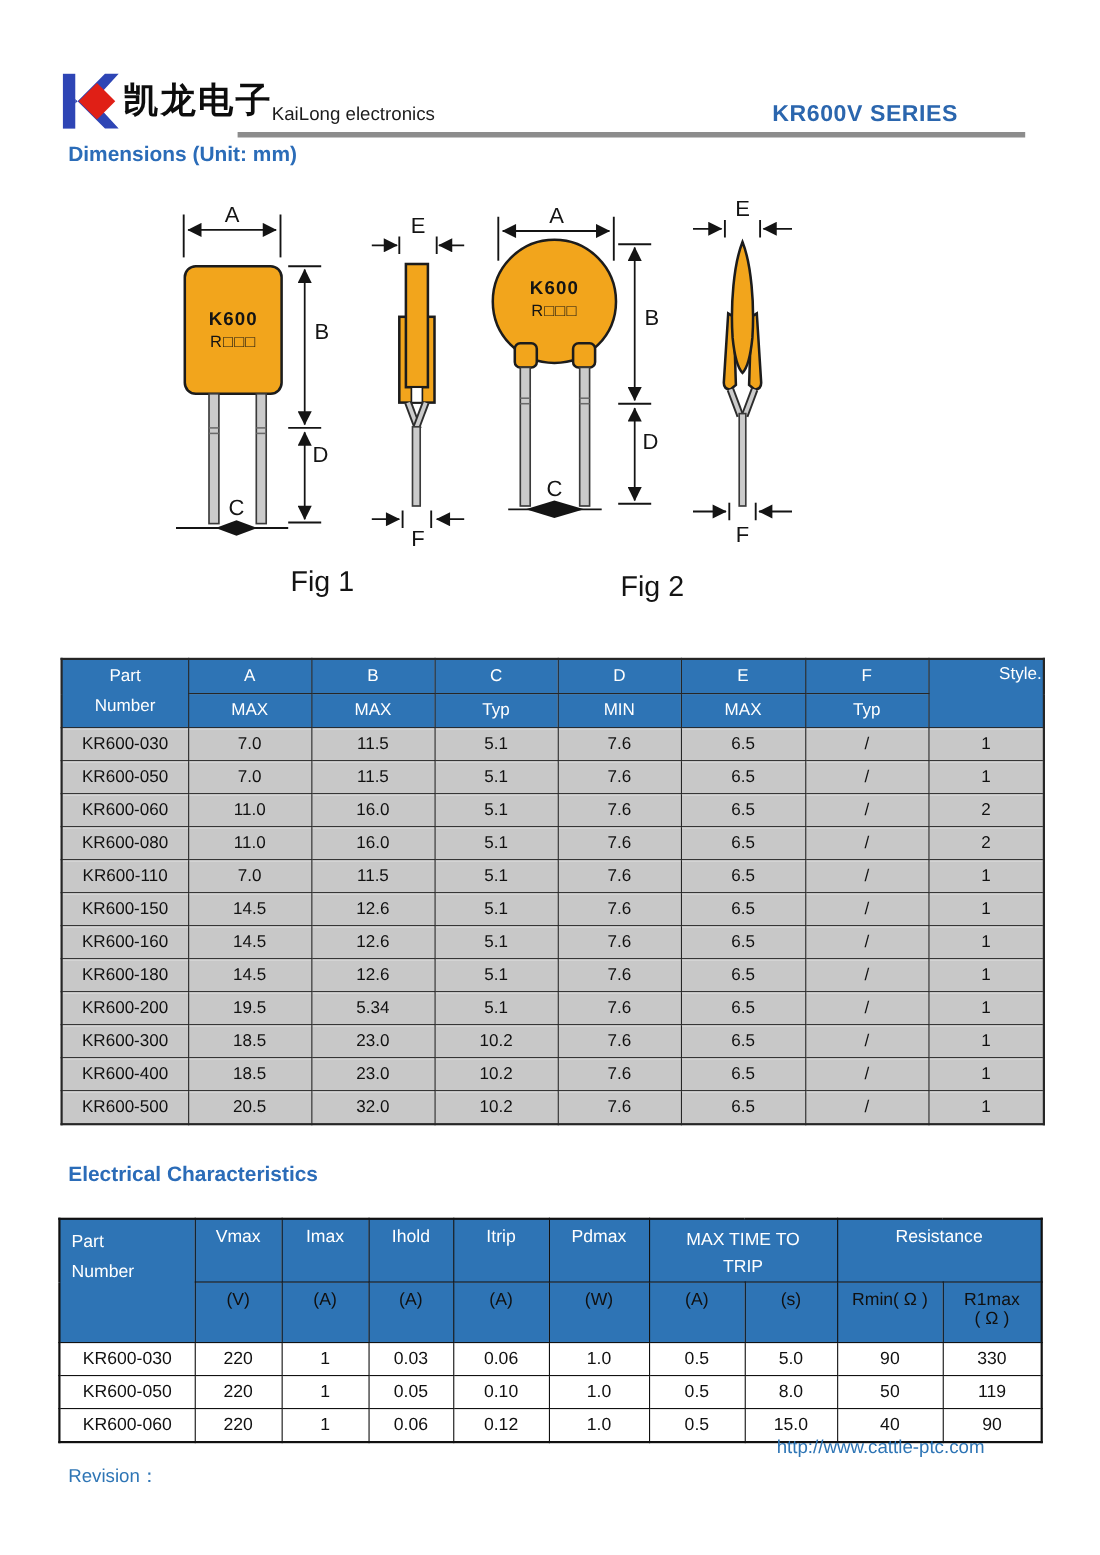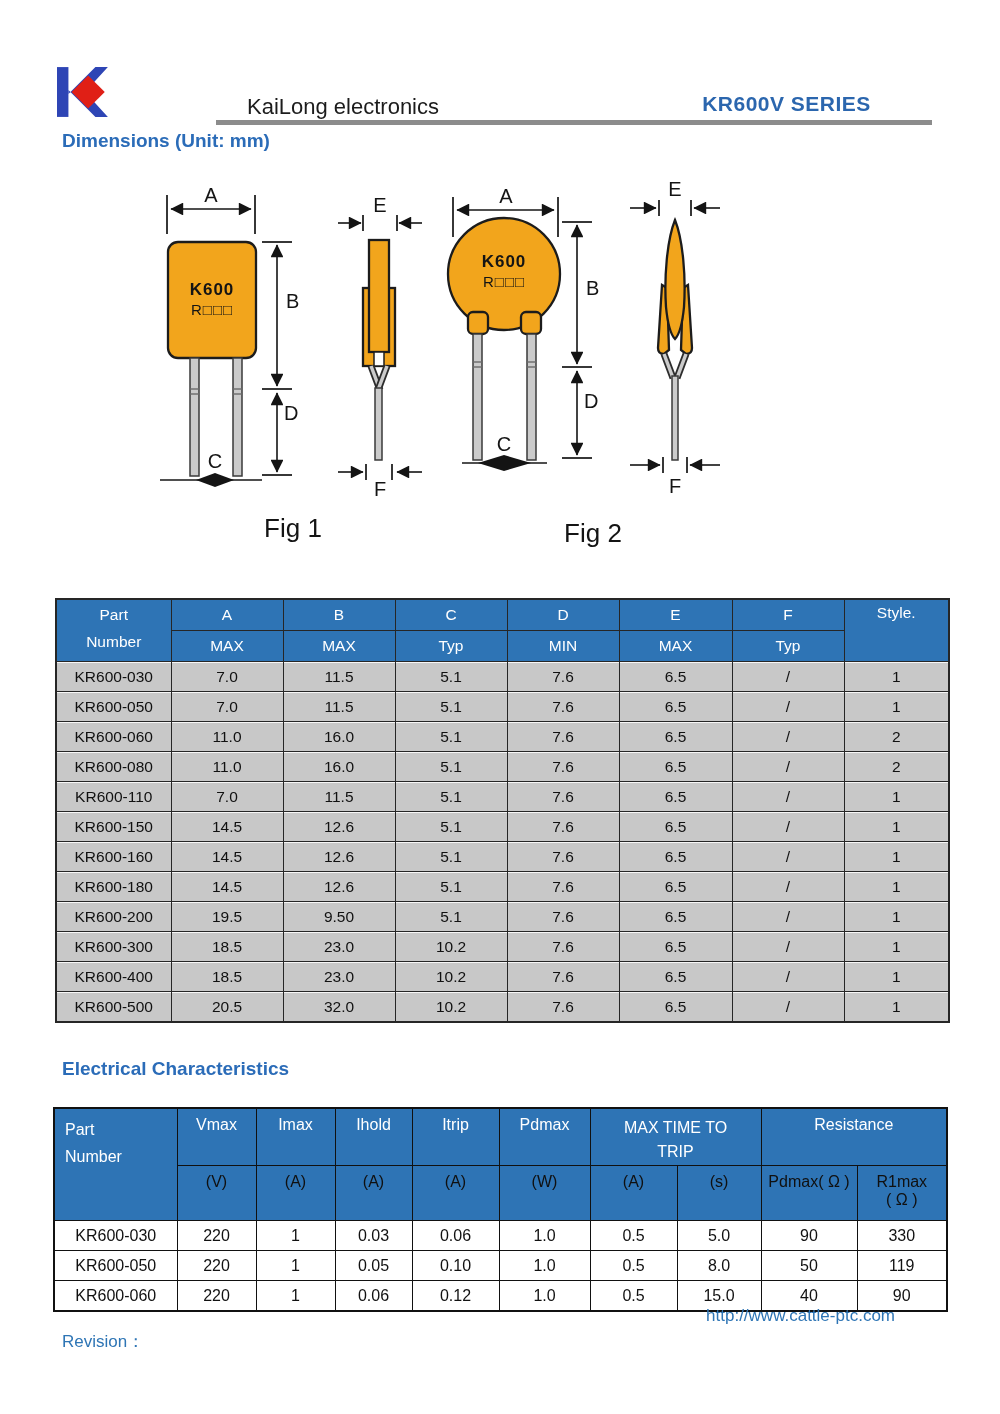--- a/index.html
+++ b/index.html
@@ -2,21 +2,21 @@
 <html><head>
 <meta charset="utf-8">
 <style>
   html,body{margin:0;padding:0;background:#ffffff;}
   .page{position:relative;width:1000px;height:1414px;background:#fff;overflow:hidden;
         font-family:"Liberation Sans","DejaVu Sans",sans-serif;color:#111;}
 
   
   .logo-icon{position:absolute;left:57px;top:66px;width:54px;height:52px;}
   .brand-cn{position:absolute;left:112px;top:70px;font-size:32px;font-weight:700;color:#0d0d0d;letter-spacing:2px;}
-  .brand-en{position:absolute;left:247px;top:94px;font-size:22px;color:#1c1c1c;}
+  .brand-en{position:absolute;left:247px;top:94px;font-size:17px;color:#1c1c1c;}
   .series-title{position:absolute;left:640px;top:92px;width:293px;text-align:center;
                 font-size:21px;font-weight:700;color:#2b66ae;letter-spacing:0.5px;}
   .header-rule{position:absolute;left:216px;top:120px;width:716px;height:5px;background:#8c8c8c;}
   .section-title{position:absolute;font-size:19px;font-weight:700;color:#2b6cb8;}
   .dims-title{left:62px;top:130px;}
   .elec-title{left:62px;top:1058px;}
 
   
   .figures{position:absolute;left:50px;top:162px;width:910px;height:412px;}
   .figures text{font-family:"Liberation Sans","DejaVu Sans",sans-serif;fill:#141414;}
@@ -29,21 +29,21 @@
   .marking{font-size:17px;font-weight:600;letter-spacing:1px;}
   .marking2{font-size:15px;font-weight:500;letter-spacing:1px;}
   .figcap{font-size:26px;font-weight:500;}
 
   
   table{border-collapse:collapse;table-layout:fixed;border-radius:29px;}
   .dims-table{position:absolute;left:55px;top:598px;width:893px;font-size:15.5px;}
   .dims-table th{background:#2e74b5;color:#fff;font-weight:400;border:1px solid #262626;height:28px;}
   .dims-table .part-th,.dims-table .style-th{vertical-align:top;}
   .dims-table .part-th div{line-height:27px;}
-  .dims-table .style-th{padding-top:4px;}
+  .dims-table .style-th{padding-top:4px;text-align:right;}
   .dims-table td{background:#c8c8c8;color:#111;text-align:center;height:27px;
                  border:1px solid #262626;box-shadow:inset 0 1px 0 rgba(255,255,255,.85);}
   .dims-table{border:2px solid #262626;}
 
   
   .elec-table{position:absolute;left:53px;top:1107px;width:893px;font-size:16px;border:2px solid #111;}
   .elec-table th{background:#2e74b5;color:#fff;font-weight:400;border:1px solid #111;
                  vertical-align:top;padding-top:7px;height:48px;}
   .elec-table .e-part{text-align:left;padding-left:10px;}
   .elec-table .e-part div{line-height:27px;}
@@ -58,20 +58,21 @@
 </head>
 <body>
 
 <div class="page">
 
   <svg class="logo-icon" viewBox="0 0 52 50">
     <rect x="0" y="1" width="11" height="48" fill="#2e45b5"></rect>
     <path d="M11,27 L37,1 L49,1 L27,25 L49,49 L37,49 L11,23 Z" fill="#2e45b5"></path>
     <polygon points="30,9 46,25 30,41 14,25" fill="#e01f16"></polygon>
   </svg>
+  <div class="brand-cn">凯龙电子</div>
   <div class="brand-en">KaiLong electronics</div>
   <div class="series-title">KR600V SERIES</div>
   <div class="header-rule"></div>
 
   <div class="section-title dims-title">Dimensions (Unit: mm)</div>
 
   <svg class="figures" viewBox="0 0 910 412">
     <defs>
       <marker id="tri" viewBox="0 0 10 10" refX="9.5" refY="5" markerWidth="11" markerHeight="8" orient="auto-start-reverse">
           <path d="M0,0 L10,5 L0,10 Z" fill="#141414"></path>
@@ -302,21 +303,21 @@
           <td>12.6</td>
           <td>5.1</td>
           <td>7.6</td>
           <td>6.5</td>
           <td>/</td>
           <td>1</td>
         </tr>
         <tr>
           <td>KR600-200</td>
           <td>19.5</td>
-          <td>9.50</td>
+          <td>5.34</td>
           <td>5.1</td>
           <td>7.6</td>
           <td>6.5</td>
           <td>/</td>
           <td>1</td>
         </tr>
         <tr>
           <td>KR600-300</td>
           <td>18.5</td>
           <td>23.0</td>
@@ -382,21 +383,21 @@
         <th colspan="2">Resistance</th>
       </tr>
       <tr class="units">
         <th>(V)</th>
         <th>(A)</th>
         <th>(A)</th>
         <th>(A)</th>
         <th>(W)</th>
         <th>(A)</th>
         <th>(s)</th>
-        <th>Pdmax( Ω )</th>
+        <th>Rmin( Ω )</th>
         <th>
           <div>R1max</div>
           <div>( Ω )</div>
         </th>
       </tr>
     </thead>
     <tbody>
         <tr>
           <td>KR600-030</td>
           <td>220</td>

